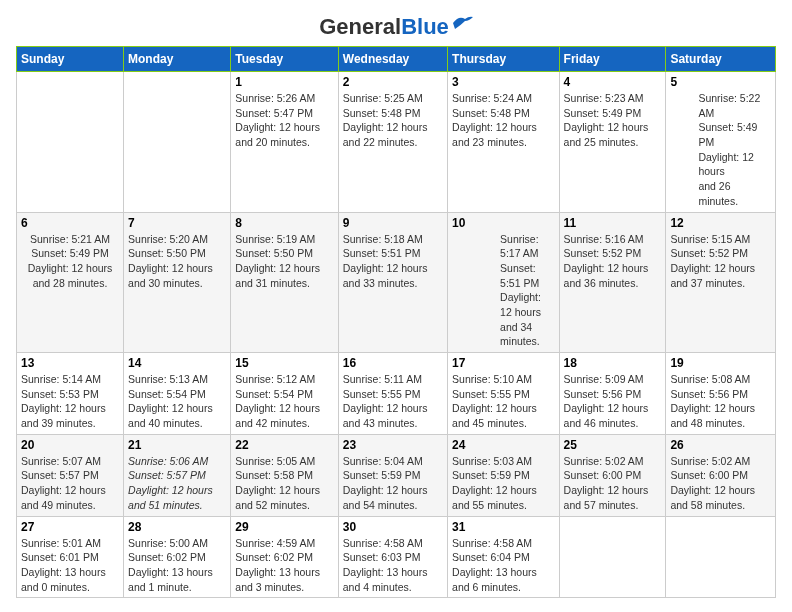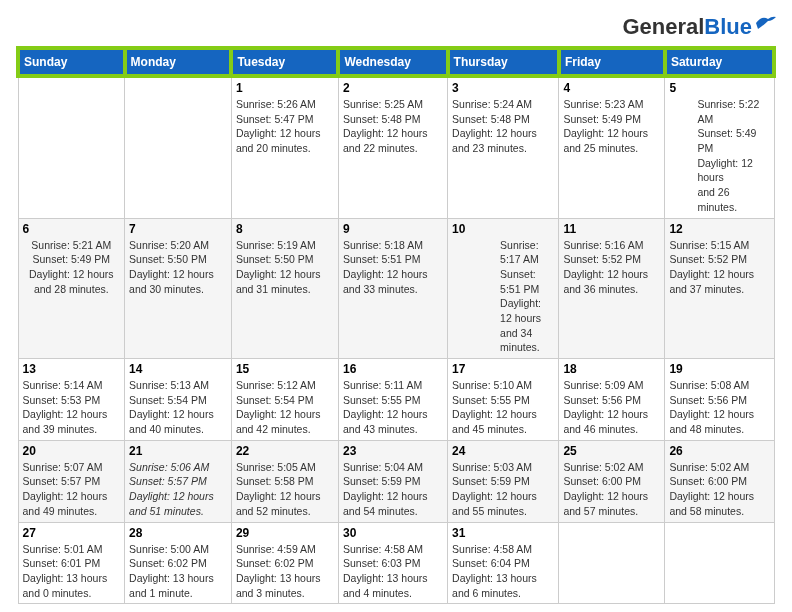--- a/index.html
+++ b/index.html
@@ -6,21 +6,21 @@
     body {
       font-family: Arial, sans-serif;
       background: #fff;
       width: 792px;
       min-height: 612px;
       padding: 16px;
     }
     .header {
       display: flex;
       align-items: flex-start;
-      justify-content: flex-end;
+      justify-content: center;
       margin-bottom: 8px;
     }
     .logo {
       display: flex;
       flex-direction: column;
       align-items: flex-start;
     }
     .logo-text {
       font-size: 22px;
       font-weight: bold;
@@ -46,21 +46,21 @@
       border-collapse: collapse;
       font-size: 11px;
     }
     .calendar th {
       background-color: #1565c0;
       color: #fff;
       padding: 5px 4px;
       text-align: left;
       font-size: 12px;
       font-weight: bold;
-      border: 4px solid #84cc16;
+      border: 1px solid #84cc16;
     }
     .calendar td {
       vertical-align: top;
       border: 1px solid #ccc;
       padding: 3px 4px;
       width: 113px;
       min-height: 80px;
     }
     .day-num {
       font-weight: bold;

